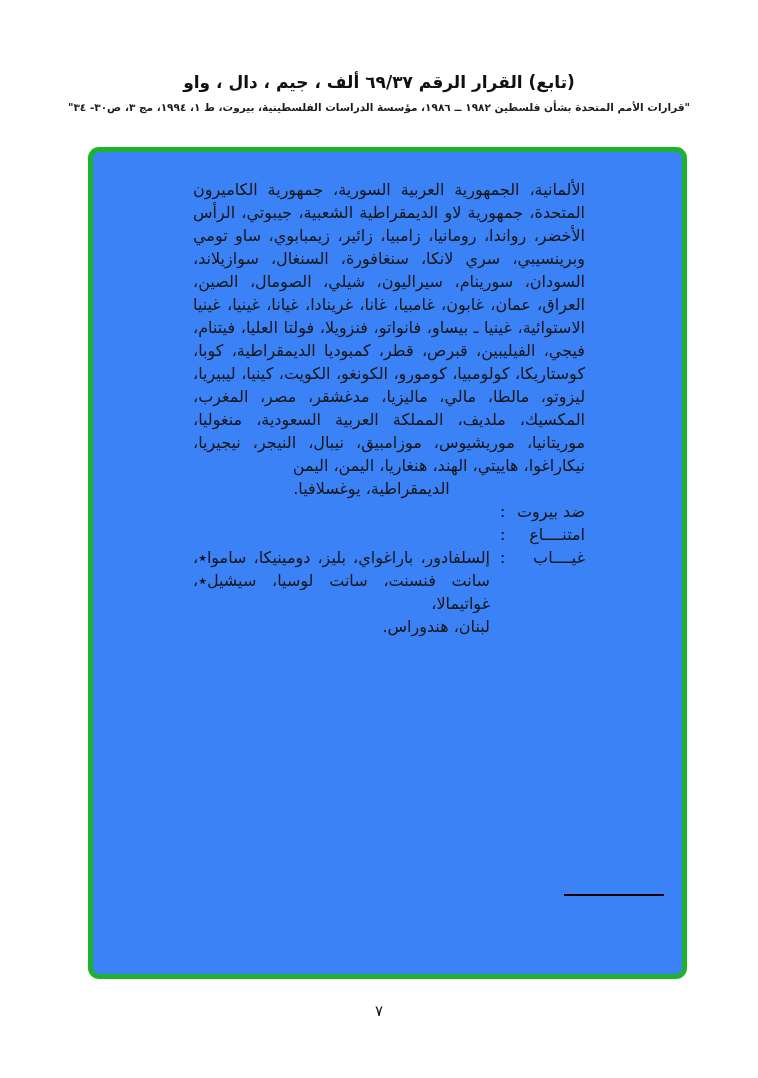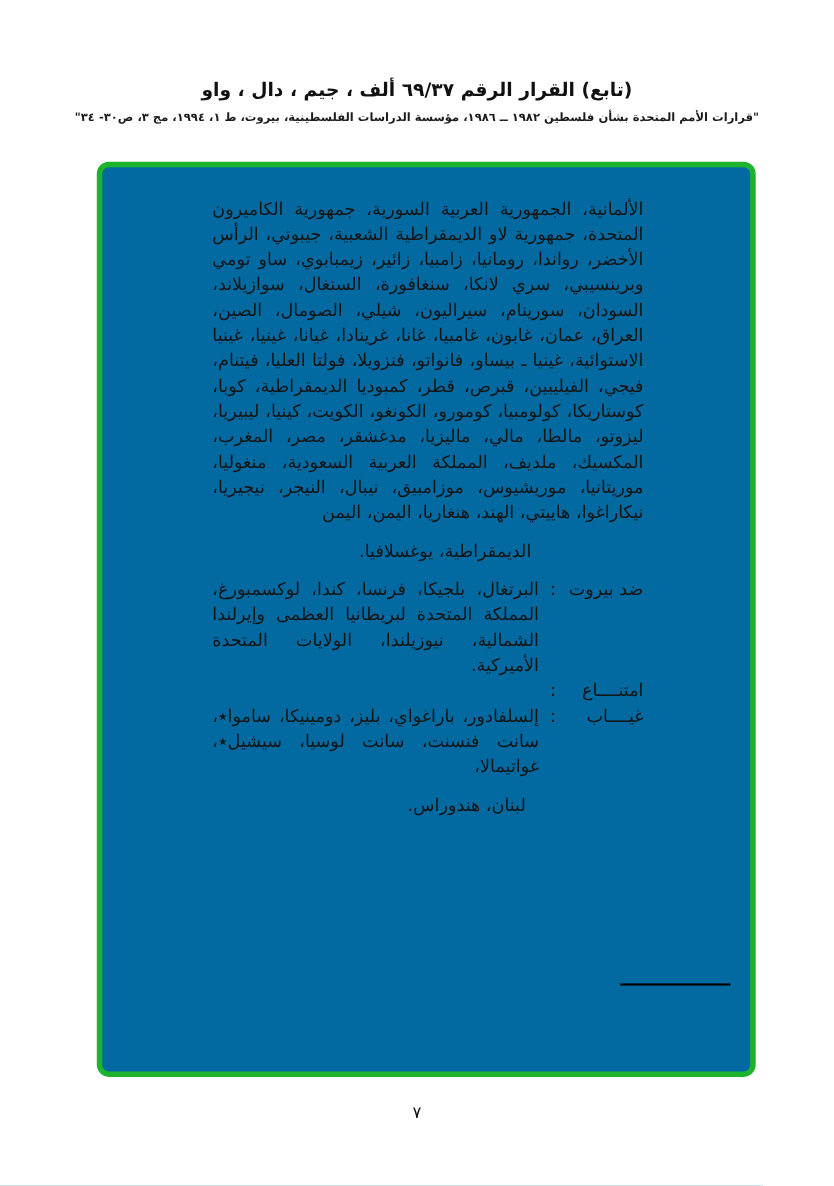--- a/index.html
+++ b/index.html
@@ -5,29 +5,29 @@
   html,body{margin:0;padding:0;}
   body{
     width:758px;height:1078px;position:relative;background:#ffffff;
     font-family:"DejaVu Sans", sans-serif;color:#161616;overflow:hidden;
   }
   .page-header{position:absolute;top:72px;left:0;width:758px;text-align:center;direction:rtl;}
   .doc-title{font-size:17px;font-weight:bold;margin:0;color:#111;}
   .doc-source{font-size:10.5px;font-weight:bold;margin-top:9px;color:#1c1c1c;letter-spacing:0;}
   .frame{
     position:absolute;left:88px;top:147px;width:599px;height:832px;
-    border:5px solid #1db32c;border-radius:11px;box-sizing:border-box;background:#0369a1;
+    border:5px solid #1db32c;border-radius:11px;box-sizing:border-box;background:#3b82f6;
   }
   .voting-text{
     position:absolute;top:26px;right:97px;width:295px;padding:0;
     direction:rtl;font-size:16px;line-height:23px;text-align:justify;color:#151515;
     width:392px;
   }
   .para{margin:0;text-align:justify;text-align-last:right;}
-  .tail-line{margin:12px;text-align:right;}
+  .tail-line{margin:0;text-align:center;}
   .tail-indent{padding-left:55px;padding-right:90px;box-sizing:border-box;}
   .vote-block{display:flex;direction:rtl;margin:0;}
   .vote-label{
     flex:0 0 95px;display:flex;justify-content:space-between;align-items:flex-start;
     white-space:nowrap;padding-left:10px;box-sizing:border-box;
   }
   .vote-body{flex:1 1 auto;text-align:justify;text-align-last:right;}
   .no-part{margin:0;margin-right:95px;text-align:center;}
   .footnote-area{position:absolute;right:14px;top:742px;width:285px;direction:rtl;}
   .fn-rule{border-top:2px solid #000;width:100px;margin:0 4px 9px auto;height:0;}
@@ -50,21 +50,20 @@
     <div class="voting-text">
 
       <p class="para">الألمانية، الجمهورية العربية السورية، جمهورية الكاميرون المتحدة، جمهورية لاو الديمقراطية الشعبية، جيبوتي، الرأس الأخضر، رواندا، رومانيا، زامبيا، زائير، زيمبابوي، ساو تومي وبرينسيبي، سري لانكا، سنغافورة، السنغال، سوازيلاند، السودان، سورينام، سيراليون، شيلي، الصومال، الصين، العراق، عمان، غابون، غامبيا، غانا، غرينادا، غيانا، غينيا، غينيا الاستوائية، غينيا ـ بيساو، فانواتو، فنزويلا، فولتا العليا، فيتنام، فيجي، الفيليبين، قبرص، قطر، كمبوديا الديمقراطية، كوبا، كوستاريكا، كولومبيا، كومورو، الكونغو، الكويت، كينيا، ليبيريا، ليزوتو، مالطا، مالي، ماليزيا، مدغشقر، مصر، المغرب، المكسيك، ملديف، المملكة العربية السعودية، منغوليا، موريتانيا، موريشيوس، موزامبيق، نيبال، النيجر، نيجيريا، نيكاراغوا، هاييتي، الهند، هنغاريا، اليمن، اليمن</p>
       <p class="tail-line tail-indent">الديمقراطية، يوغسلافيا.</p>
 
       <div class="vote-block">
         <span class="vote-label">
           <span>ضد بيروت</span>
           <span>:</span>
         </span>
-        <div class="vote-body">البرتغال، بلجيكا، فرنسا، كندا، لوكسمبورغ، المملكة المتحدة لبريطانيا العظمى وإيرلندا الشمالية، نيوزيلندا، الولايات المتحدة الأميركية.</div>
       </div>
 
       <div class="vote-block">
         <span class="vote-label">
           <span>امتنــــاع</span>
           <span>:</span>
         </span>
         <div class="vote-body">
         </div>
       </div>

